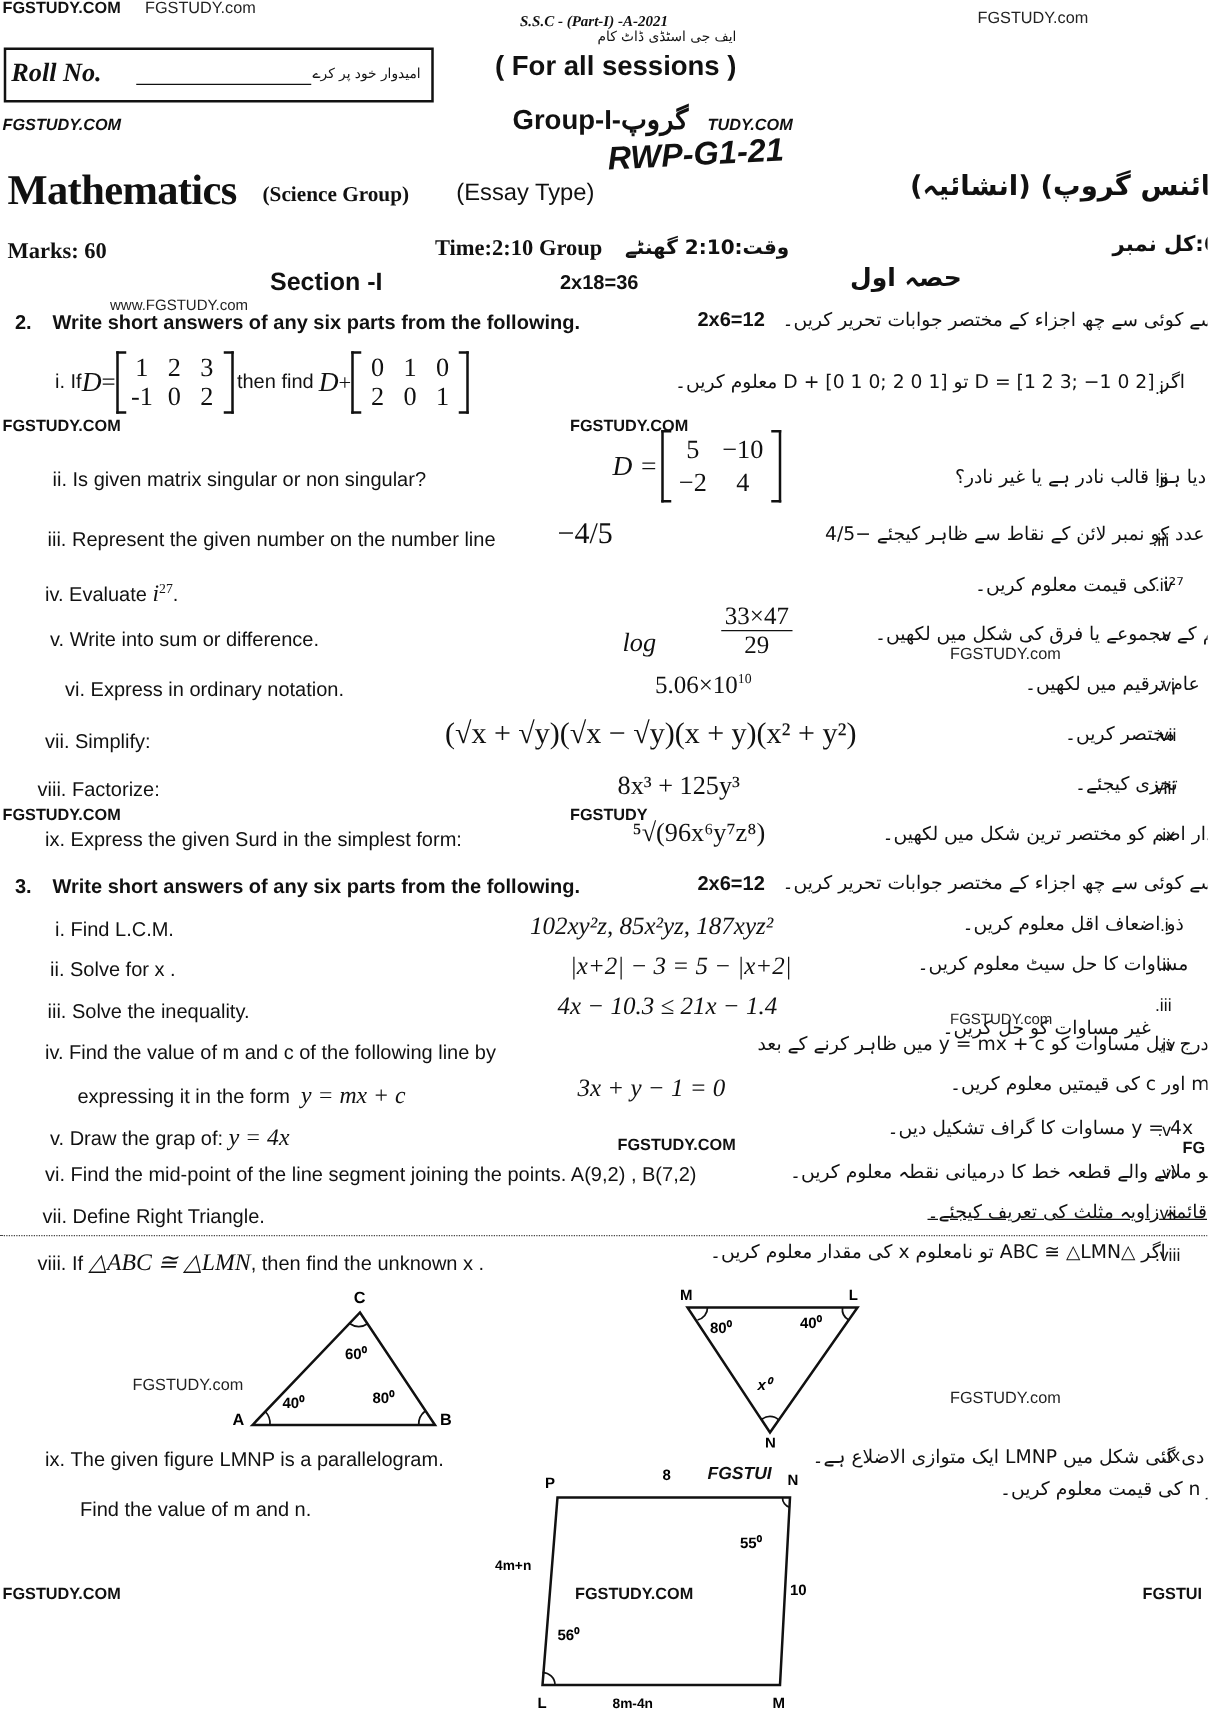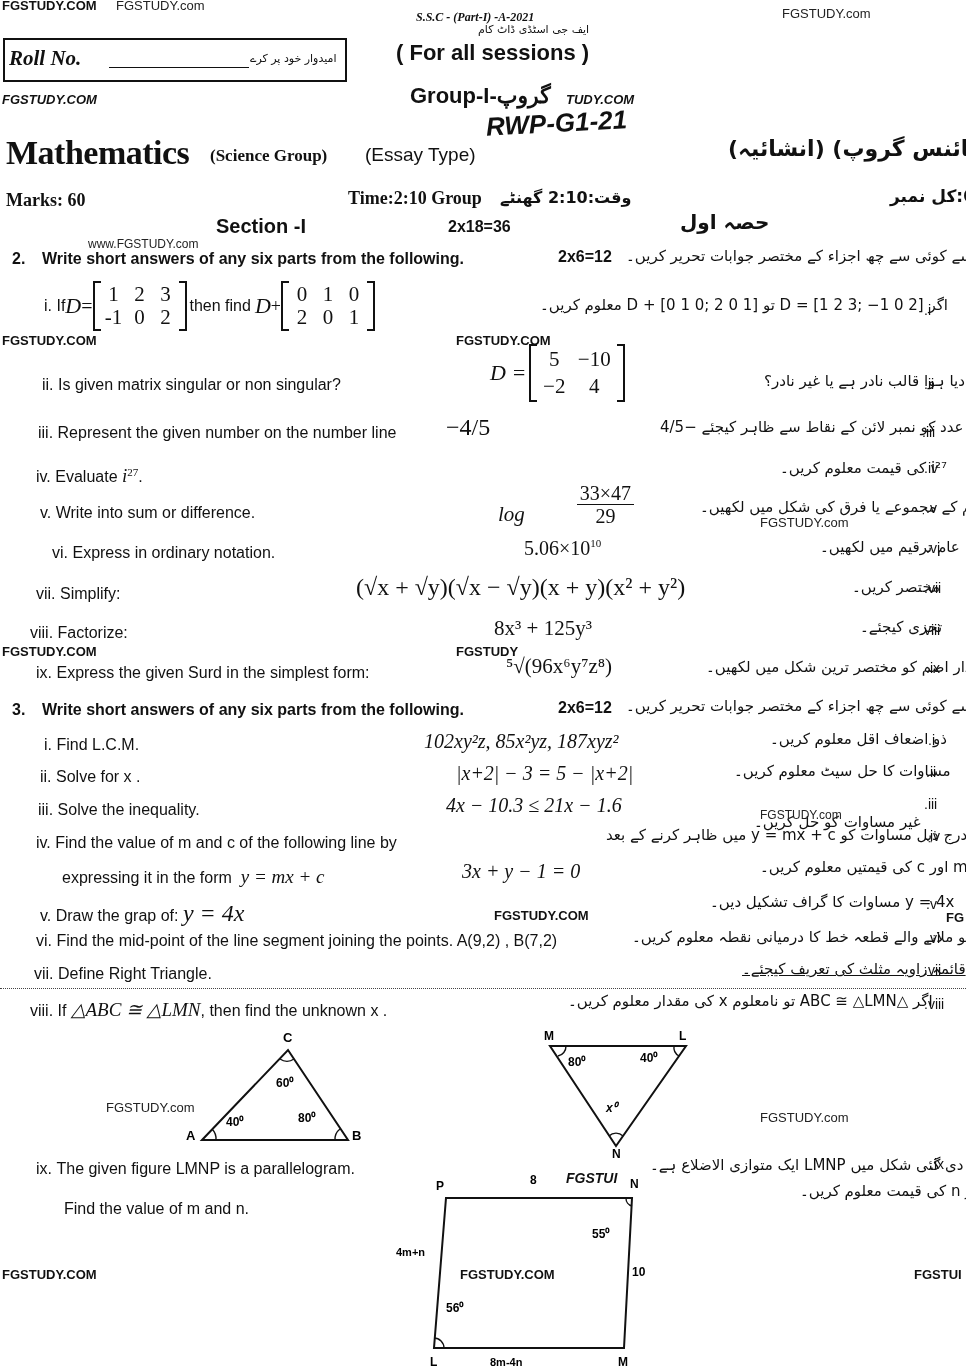--- a/index.html
+++ b/index.html
@@ -170,33 +170,33 @@
 <div class="abs serif" style="left:424px;top:730px;font-size:20px;font-style:italic;">102xy²z, 85x²yz, 187xyz²</div>
 <div class="abs urdu" style="left:770px;top:730px;">ذو اضعاف اقل معلوم کریں۔</div>
 <div class="abs" style="left:928px;top:732px;font-size:14px;">.i</div>
 
 <div class="abs q" style="left:40px;top:768px;"><span>ii.</span>&nbsp;<span>Solve for x .</span></div>
 <div class="abs serif" style="left:456px;top:762px;font-size:20px;font-style:italic;">|x+2| − 3 = 5 − |x+2|</div>
 <div class="abs urdu" style="left:734px;top:762px;">مساوات کا حل سیٹ معلوم کریں۔</div>
 <div class="abs" style="left:926px;top:764px;font-size:14px;">.ii</div>
 
 <div class="abs q" style="left:38px;top:801px;"><span>iii.</span>&nbsp;<span>Solve the inequality.</span></div>
-<div class="abs serif" style="left:446px;top:794px;font-size:20px;font-style:italic;">4x − 10.3 ≤ 21x − 1.6</div>
+<div class="abs serif" style="left:446px;top:794px;font-size:20px;font-style:italic;">4x − 10.3 ≤ 21x − 1.4</div>
 <div class="abs urdu" style="left:754px;top:794px;margin-top:19px;">غیر مساوات کو حل کریں۔</div>
 <div class="abs" style="left:924px;top:796px;font-size:14px;">.iii</div>
 <div class="abs wm" style="left:760px;top:808px;font-size:12px;">FGSTUDY.com</div>
 
 <div class="abs q" style="left:36px;top:834px;"><span>iv.</span>&nbsp;<span>Find the value of m and c of the following line by</span></div>
 <div class="abs q" style="left:62px;top:866px;"><span>expressing it in the form</span>&nbsp;&nbsp;<span class="mathi" style="font-size:19px;">y = mx + c</span></div>
 <div class="abs serif" style="left:462px;top:860px;font-size:20px;font-style:italic;">3x + y − 1 = 0</div>
 <div class="abs urdu" style="left:606px;top:826px;">درج ذیل مساوات کو y = mx + c میں ظاہر کرنے کے بعد</div>
 <div class="abs urdu" style="left:760px;top:858px;">m اور c کی قیمتیں معلوم کریں۔</div>
 <div class="abs" style="left:926px;top:828px;font-size:14px;">.iv</div>
 
-<div class="abs q" style="left:40px;top:900px;"><span>v.</span>&nbsp;<span>Draw the grap of:</span>&nbsp;<span class="mathi" style="font-size:24px;">y = 4x</span></div>
+<div class="abs q" style="left:40px;top:900px;"><span>v.</span>&nbsp;<span>Draw the grap of:</span>&nbsp;<span class="mathi" style="font-size:19px;">y = 4x</span></div>
 <div class="abs wm-b" style="left:494px;top:908px;">FGSTUDY.COM</div>
 <div class="abs urdu" style="left:710px;top:893px;">y = 4x  مساوات کا گراف تشکیل دیں۔</div>
 <div class="abs" style="left:926px;top:896px;font-size:14px;">.v</div>
 <div class="abs wm-b" style="left:946px;top:910px;">FG</div>
 
 <div class="abs q" style="left:36px;top:932px;"><span>vi.</span>&nbsp;<span>Find the mid-point of the line segment joining the points. A(9,2) , B(7,2)</span></div>
 <div class="abs urdu" style="left:632px;top:928px;">نقاط کو ملانے والے قطعہ خط کا درمیانی نقطہ معلوم کریں۔</div>
 <div class="abs" style="left:926px;top:930px;font-size:14px;">.vi</div>
 
 <div class="abs q" style="left:34px;top:965px;"><span>vii.</span>&nbsp;<span>Define Right Triangle.</span></div>

